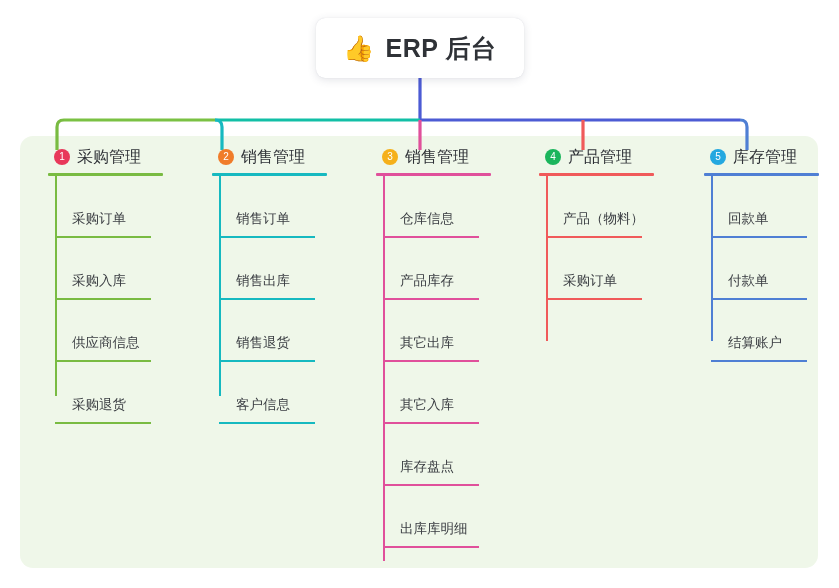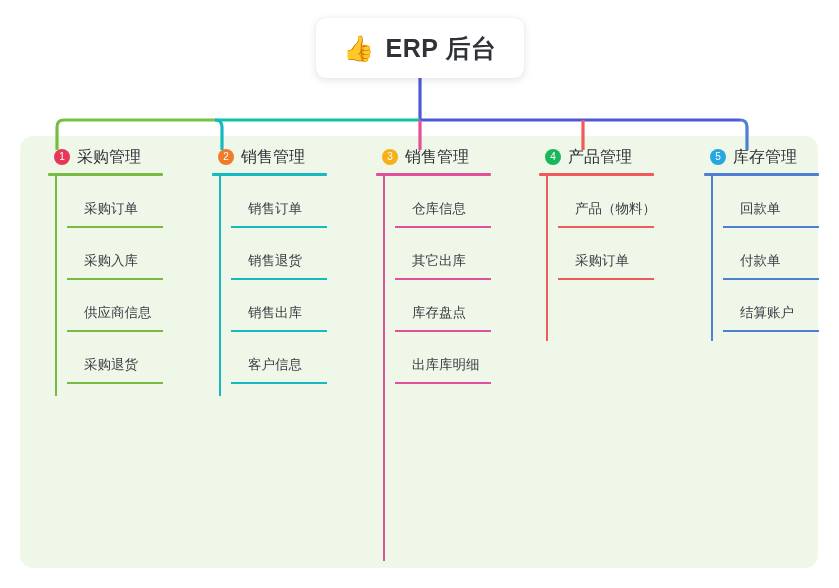--- a/index.html
+++ b/index.html
@@ -71,22 +71,22 @@
   .items{
     position:relative;
     margin-left:19px;
     padding-top:0px;
   }
   .spine{
     position:absolute;left:0;top:0;width:2px;
   }
   .item{
     position:relative;
-    height:52px;
-    margin-left:12px;
+    height:62px;
+    margin-left:0px;
   }
   .item-label{
     position:absolute;
     left:17px;bottom:10px;
     font-size:13.5px;color:#3a3d42;
     white-space:nowrap;
   }
   .item-rule{
     position:absolute;
     left:0px;bottom:0px;
@@ -152,25 +152,25 @@
           <span class="col-title">销售管理</span>
         </div>
         <div class="col-rule" style="background: rgb(22, 185, 192);"></div>
         <div class="items">
           <div class="spine" style="background: rgb(22, 185, 192); height: 220px;"></div>
           <div class="item">
             <span class="item-label">销售订单</span>
             <div class="item-rule" style="background: rgb(22, 185, 192);"></div>
           </div>
           <div class="item">
+            <span class="item-label">销售出库</span>
+            <div class="item-rule" style="background: rgb(22, 185, 192);"></div>
+          </div>
+          <div class="item">
             <span class="item-label">销售退货</span>
-            <div class="item-rule" style="background: rgb(22, 185, 192);"></div>
-          </div>
-          <div class="item">
-            <span class="item-label">销售出库</span>
             <div class="item-rule" style="background: rgb(22, 185, 192);"></div>
           </div>
           <div class="item">
             <span class="item-label">客户信息</span>
             <div class="item-rule" style="background: rgb(22, 185, 192);"></div>
           </div>
         </div>
       </div>
       <div class="col" style="left: 364px;">
         <div class="col-head">
@@ -178,21 +178,29 @@
           <span class="col-title">销售管理</span>
         </div>
         <div class="col-rule" style="background: rgb(224, 80, 155);"></div>
         <div class="items">
           <div class="spine" style="background: rgb(224, 80, 155); height: 385px;"></div>
           <div class="item">
             <span class="item-label">仓库信息</span>
             <div class="item-rule" style="background: rgb(224, 80, 155);"></div>
           </div>
           <div class="item">
+            <span class="item-label">产品库存</span>
+            <div class="item-rule" style="background: rgb(224, 80, 155);"></div>
+          </div>
+          <div class="item">
             <span class="item-label">其它出库</span>
+            <div class="item-rule" style="background: rgb(224, 80, 155);"></div>
+          </div>
+          <div class="item">
+            <span class="item-label">其它入库</span>
             <div class="item-rule" style="background: rgb(224, 80, 155);"></div>
           </div>
           <div class="item">
             <span class="item-label">库存盘点</span>
             <div class="item-rule" style="background: rgb(224, 80, 155);"></div>
           </div>
           <div class="item">
             <span class="item-label">出库库明细</span>
             <div class="item-rule" style="background: rgb(224, 80, 155);"></div>
           </div>

